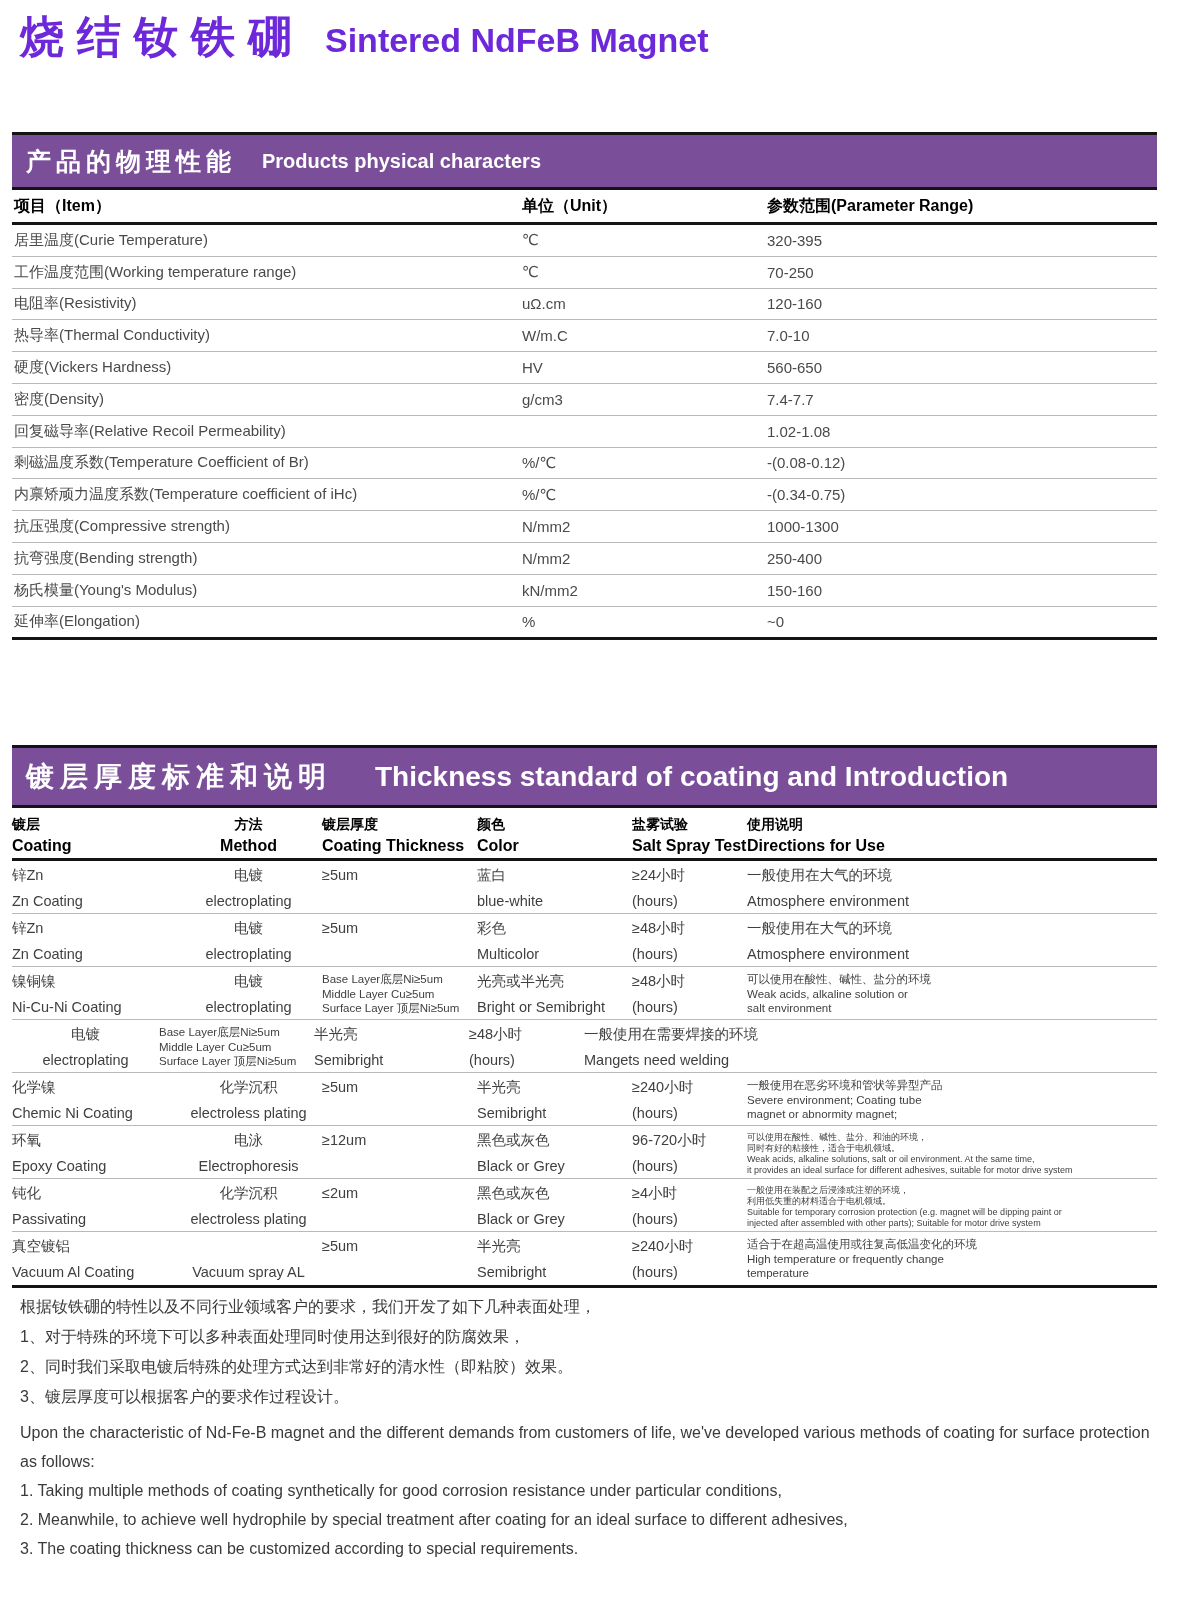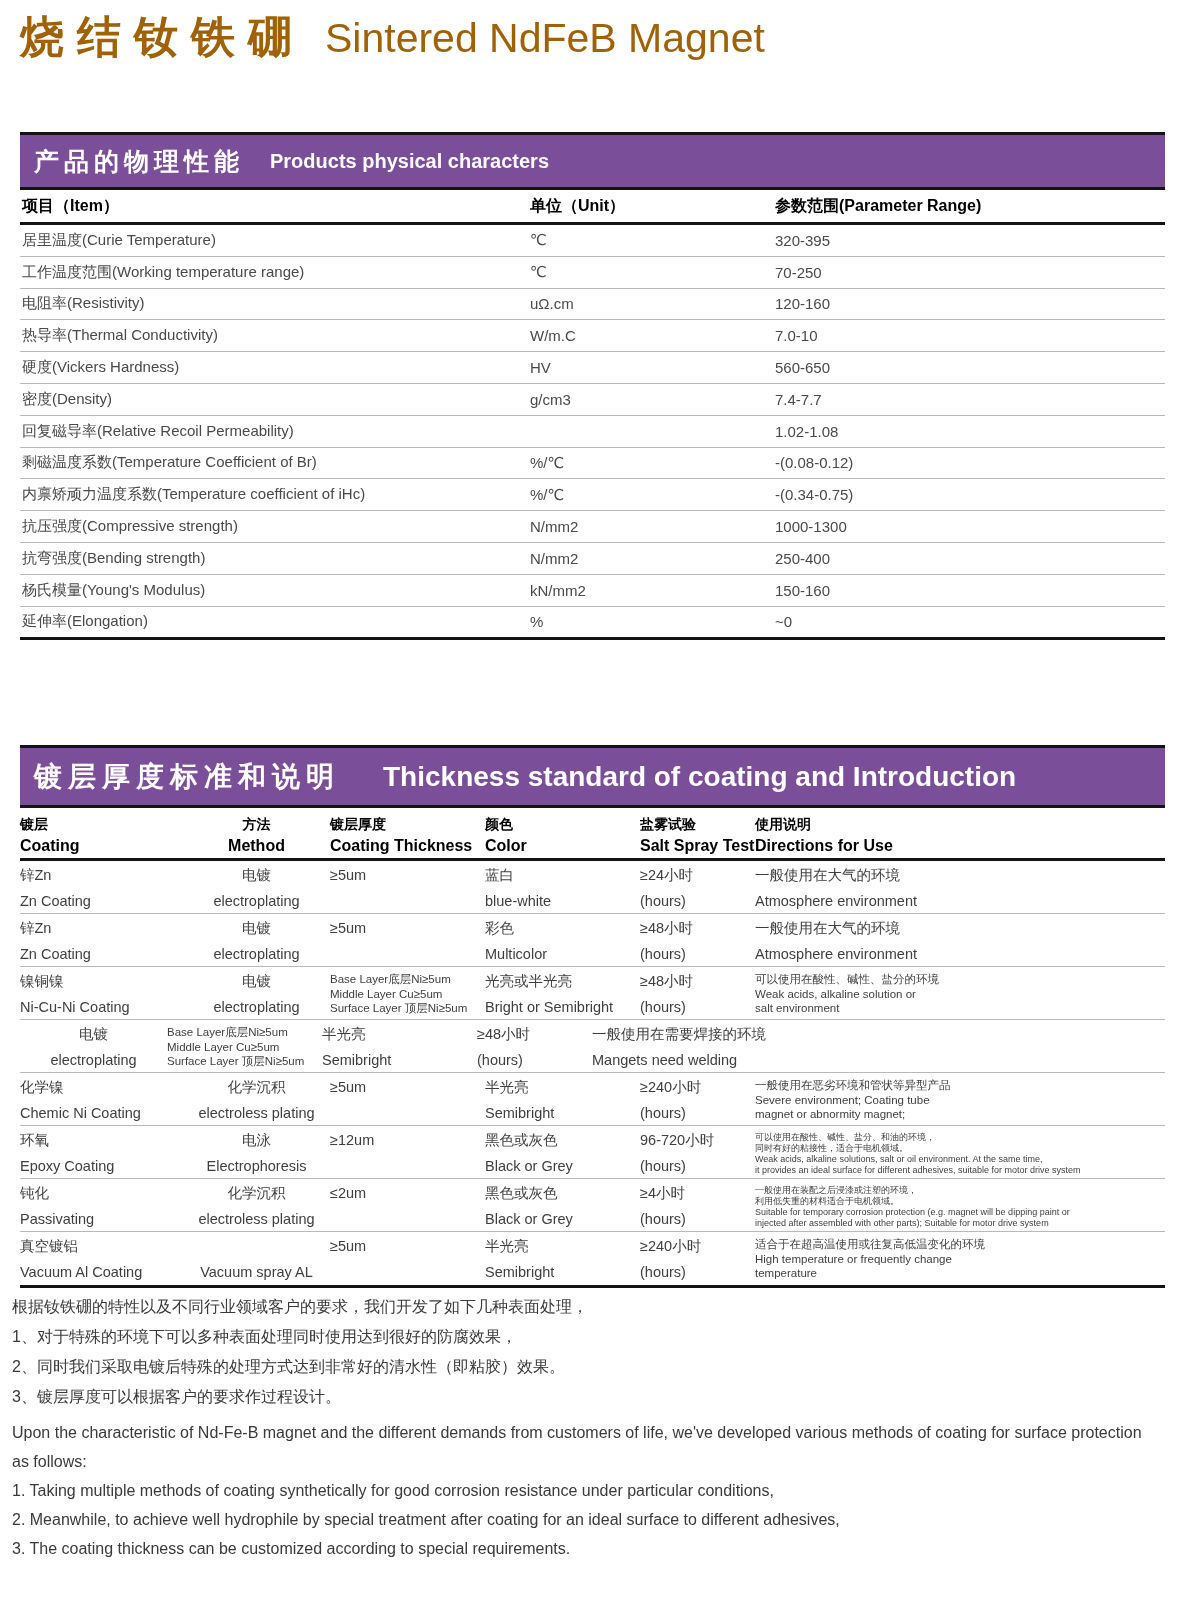--- a/index.html
+++ b/index.html
@@ -1,25 +1,25 @@
 <!DOCTYPE html>
 <html><head>
 <meta charset="utf-8">
 <style>
   html,body{margin:0;padding:0;background:#fff;}
   body{width:1200px;height:1597px;font-family:"Liberation Sans","DejaVu Sans",sans-serif;color:#222;}
   .page{position:relative;width:1200px;height:1597px;overflow:hidden;background:#fff;}
 
   
-  .title-row{position:absolute;top:8px;left:20px;display:flex;align-items:baseline;gap:20px;color:#a16207;}
+  .title-row{position:absolute;top:8px;left:20px;display:flex;align-items:baseline;gap:20px;color:#6d28d9;}
   .title-cn{font-size:44px;font-weight:bold;letter-spacing:13px;}
-  .title-en{font-size:41px;font-weight:normal;}
-
-  
-  .section{position:absolute;left:20px;width:1145px;}
+  .title-en{font-size:34px;font-weight:bold;}
+
+  
+  .section{position:absolute;left:12px;width:1145px;}
   #sec-physical{top:132px;}
   #sec-coating{top:745px;}
 
   .bar{background:#7A4E99;border-top:3px solid #141414;border-bottom:3px solid #141414;color:#fff;display:flex;align-items:center;gap:26px;padding:0 14px;box-sizing:border-box;}
   .bar1{height:58px;}
   .bar2{height:63px;}
   .bar-cn{font-size:25px;font-weight:bold;letter-spacing:5px;white-space:nowrap;}
   .bar-en{font-size:20px;font-weight:bold;white-space:nowrap;}
   .bar2 .bar-cn{font-size:28px;letter-spacing:6px;}
   .bar2 .bar-en{font-size:28px;margin-left:17px;}
@@ -40,21 +40,21 @@
   .h-cn{font-size:14px;line-height:22px;}
   .h-en{font-size:16px;line-height:22px;}
   .crow{display:flex;height:53px;border-bottom:1px solid #b9b9b9;box-sizing:border-box;}
   .crep > .crow:last-child{border-bottom:none;}
   .cc1{width:163px;} .cc2{width:147px;text-align:center;} .cc3{width:155px;} .cc4{width:155px;} .cc5{width:115px;} .cc6{flex:1;}
   .cell{white-space:pre-line;font-size:14.5px;line-height:26px;padding-top:1px;color:#3f3f3f;}
   .cell[data-size="small"]{font-size:11.5px;line-height:14.5px;padding-top:5px;}
   .cell[data-size="tiny"]{font-size:9px;line-height:11px;padding-top:6px;}
 
   
-  #notes{position:absolute;left:12px;top:1292px;width:1150px;color:#3a3a3a;}
+  #notes{position:absolute;left:20px;top:1292px;width:1150px;color:#3a3a3a;}
   .note-line{font-size:16px;line-height:30px;}
   #notes-en{margin-top:6px;}
   #notes-en .note-line{line-height:29px;}
 </style>
 </head>
 <body>
 
 <div class="page">
 
   <div class="title-row">

